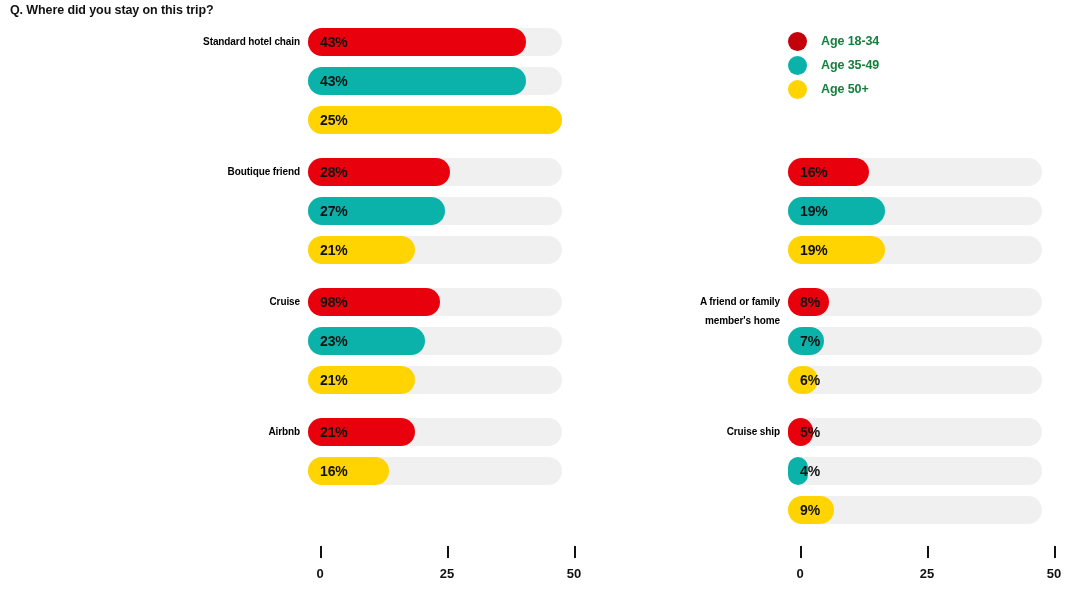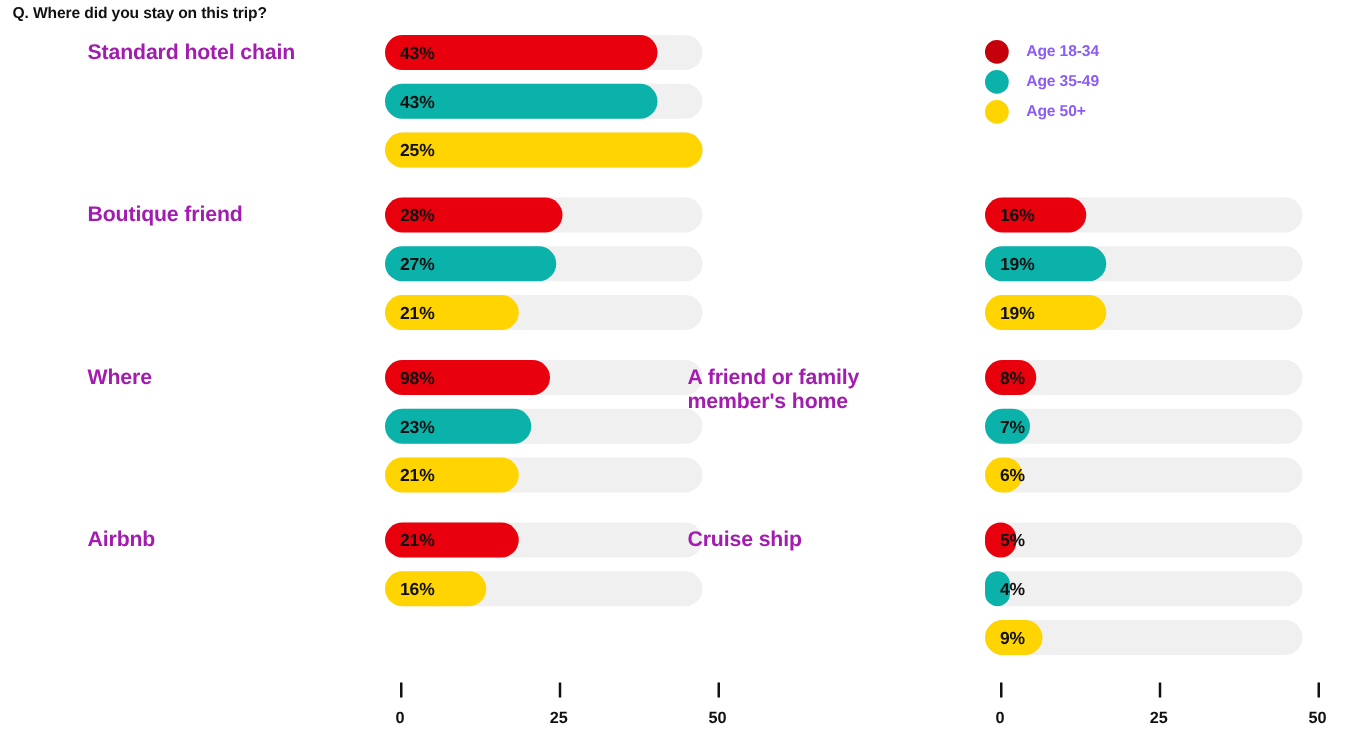--- a/index.html
+++ b/index.html
@@ -45,21 +45,21 @@
   .legend-dot {
     width: 19px;
     height: 19px;
     border-radius: 50%;
     flex: 0 0 auto;
   }
   .legend-label {
     margin-left: 14px;
     font-size: 12.5px;
     font-weight: bold;
-    color: #8b5cf6;
+    color: #15803d;
     white-space: nowrap;
     letter-spacing: -0.1px;
   }
 
   
   .col {
     position: absolute;
     width: 503px;
   }
   .col-left  { left: 60px;  top: 28px; }
@@ -67,23 +67,24 @@
 
   .group {
     position: relative;
     height: 130px;
   }
   .group-label {
     position: absolute;
     right: 263px;           
     top: 4px;
     width: 230px;
-    font-size: 17px;
-    font-weight: bold;
-    color: #a21caf;
+    text-align: right;
+    font-size: 10px;
+    font-weight: bold;
+    color: #000000;
     line-height: 19px;
     letter-spacing: -0.1px;
   }
 
   .bars {
     position: absolute;
     left: 248px;            
     top: 0;
     width: 254px;
   }
@@ -207,21 +208,21 @@
         </div>
         <div class="bar-row">
           <div class="track" style="background: rgb(240, 240, 240);"></div>
           <div class="fill" style="width: 106.68px; background: rgb(255, 212, 0);"></div>
           <div class="val">21%</div>
         </div>
       </div>
     </div>
     <div class="group">
       <div class="group-label">
-        <div>Where</div>
+        <div>Cruise</div>
       </div>
       <div class="bars">
         <div class="bar-row">
           <div class="track" style="background: rgb(240, 240, 240);"></div>
           <div class="fill" style="width: 132.08px; background: rgb(232, 0, 13);"></div>
           <div class="val">98%</div>
         </div>
         <div class="bar-row">
           <div class="track" style="background: rgb(240, 240, 240);"></div>
           <div class="fill" style="width: 116.84px; background: rgb(11, 178, 170);"></div>

